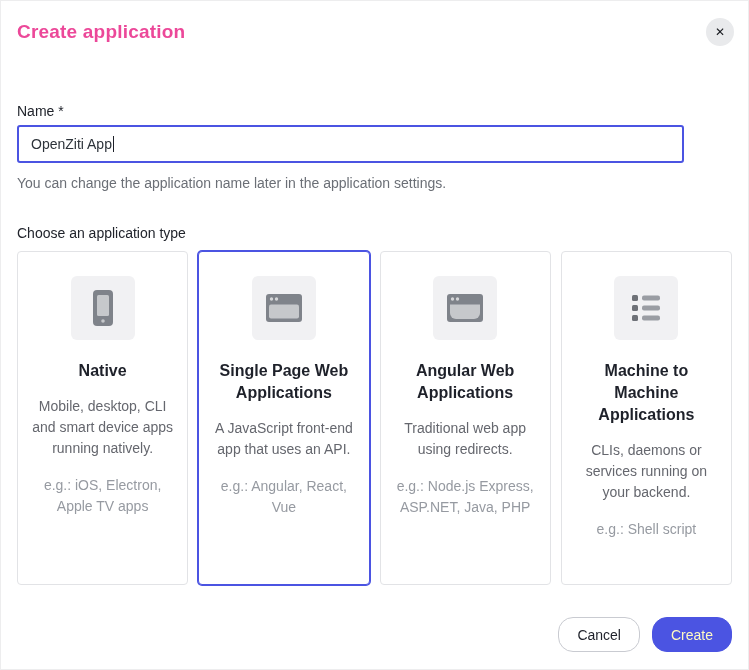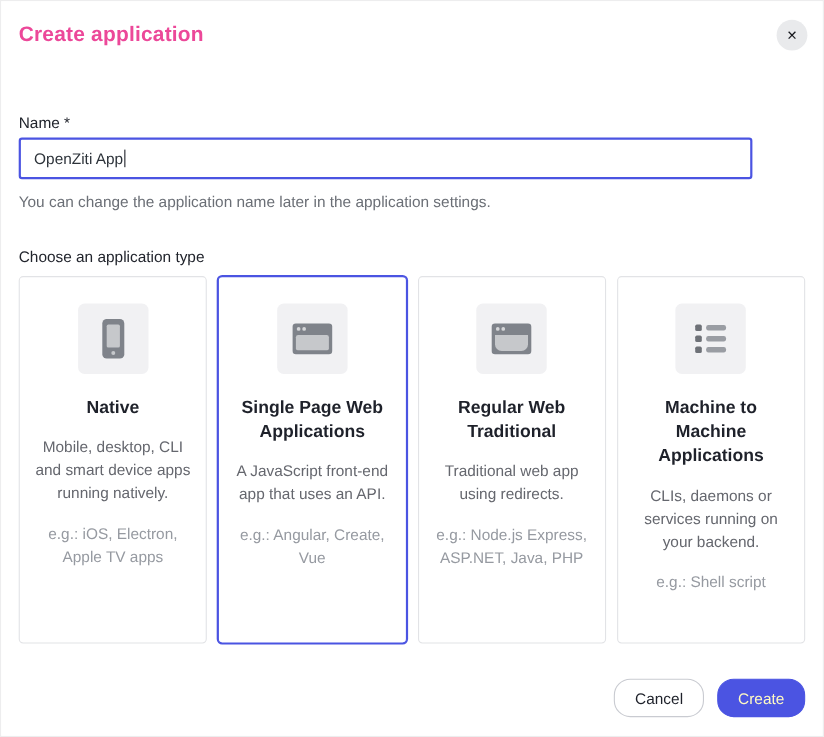--- a/index.html
+++ b/index.html
@@ -196,33 +196,33 @@
       <div class="icon-box">
         <svg width="64" height="64" viewBox="0 0 64 64">
           <rect x="14" y="18" width="36" height="28" rx="3" fill="#7f838a"></rect>
           <circle cx="19.5" cy="23" r="1.7" fill="#d6d7d9"></circle>
           <circle cx="24.5" cy="23" r="1.7" fill="#d6d7d9"></circle>
           <rect x="17" y="28.5" width="30" height="14" rx="2" fill="#c6c8cb"></rect>
         </svg>
       </div>
       <div class="card-title">Single Page Web Applications</div>
       <div class="card-desc">A JavaScript front-end app that uses an API.</div>
-      <div class="card-example">e.g.: Angular, Create, Vue</div>
+      <div class="card-example">e.g.: Angular, React, Vue</div>
     </div>
 
     <div class="card">
       <div class="icon-box">
         <svg width="64" height="64" viewBox="0 0 64 64">
           <rect x="14" y="18" width="36" height="28" rx="3" fill="#7f838a"></rect>
           <circle cx="19.5" cy="23" r="1.7" fill="#d6d7d9"></circle>
           <circle cx="24.5" cy="23" r="1.7" fill="#d6d7d9"></circle>
           <path d="M17 28.5 h30 v8.5 a6 6 0 0 1 -6 6 h-18 a6 6 0 0 1 -6 -6 z" fill="#c6c8cb"></path>
         </svg>
       </div>
-      <div class="card-title">Regular Web Traditional</div>
+      <div class="card-title">Angular Web Applications</div>
       <div class="card-desc">Traditional web app using redirects.</div>
       <div class="card-example">e.g.: Node.js Express, ASP.NET, Java, PHP</div>
     </div>
 
     <div class="card">
       <div class="icon-box">
         <svg width="64" height="64" viewBox="0 0 64 64">
           <rect x="18" y="19" width="6" height="6" rx="1.5" fill="#6e7177"></rect>
           <rect x="28" y="19.5" width="18" height="5" rx="2" fill="#9a9da3"></rect>
           <rect x="18" y="29" width="6" height="6" rx="1.5" fill="#6e7177"></rect>

